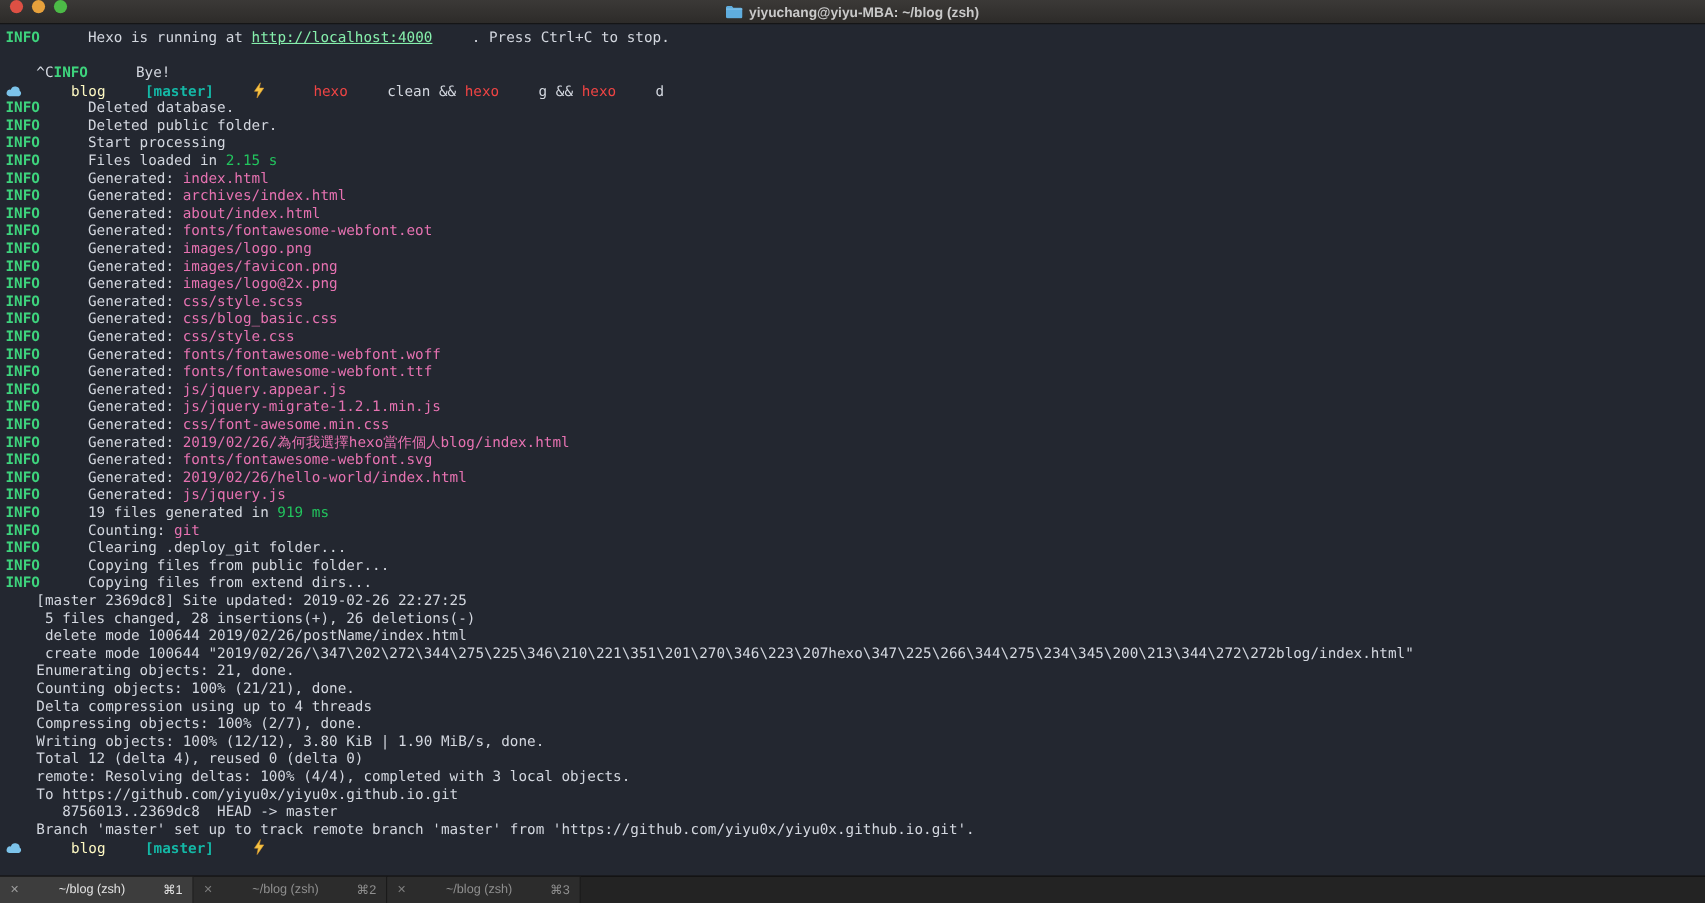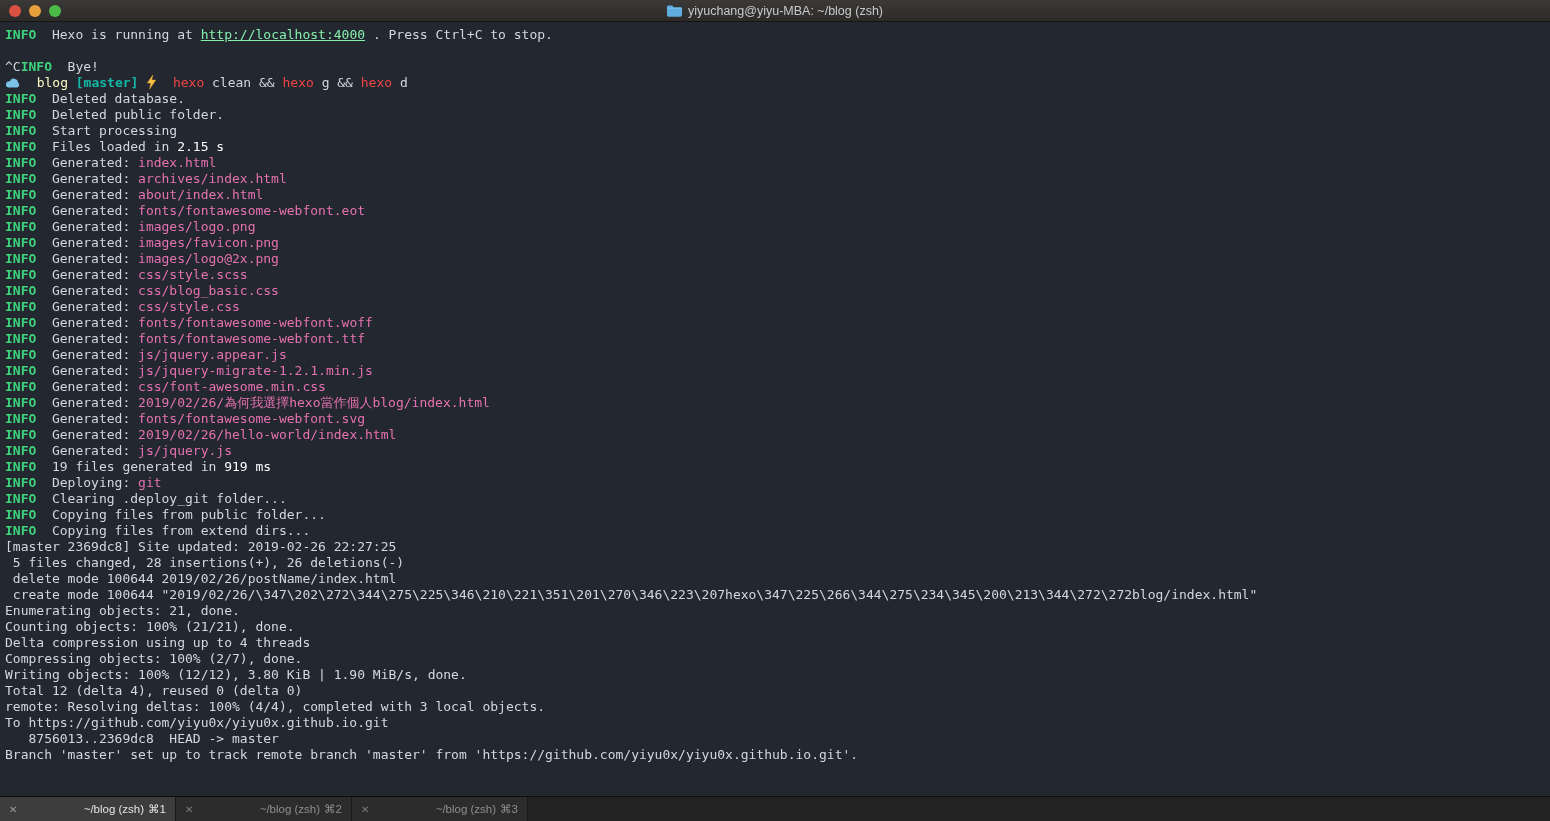--- a/index.html
+++ b/index.html
@@ -4,21 +4,21 @@
 <style>
   * { margin:0; padding:0; box-sizing:border-box; }
   html,body { width:1550px; height:821px; overflow:hidden; background:#232730; }
   .window { width:1550px; height:821px; display:flex; flex-direction:column; font-family:"Liberation Sans", sans-serif; }
 
   
   .titlebar {
     height:22px; flex:0 0 22px;
     background:linear-gradient(#3b3937,#2d2b29);
     border-bottom:1px solid #151515;
-    display:flex; align-items:center; position:relative;
+    display:flex; align-items:flex-start; position:relative;font-weight:bold;
   }
   .traffic { display:flex; gap:8px; margin-left:9px; }
   .light { width:12px; height:12px; border-radius:50%; }
   .light.red { background:#dd5044; }
   .light.yellow { background:#e7a13c; }
   .light.green { background:#4cba47; }
   .title-center {
     position:absolute; left:0; right:0; top:0; bottom:0;
     display:flex; align-items:center; justify-content:center; gap:6px;
     pointer-events:none;
@@ -28,24 +28,24 @@
 
   
   .terminal {
     flex:1 1 auto; background:#232730; overflow:hidden;
     padding:5px 4px 0 5px;
     font-family:"DejaVu Sans Mono","Liberation Mono",monospace;
     font-size:13px;
   }
   .term-line { height:16px; line-height:16px; white-space:pre; }
   .s-info  { color:#3ed47d; font-weight:bold; }
-  .s-fg    { color:#d3d7df; }
+  .s-fg    { color:#d3d7df;padding-left:28px; }
   .s-url   { color:#86efac; text-decoration:underline; }
   .s-pink  { color:#e672b1; }
-  .s-cyan  { color:#ffffff; }
+  .s-cyan  { color:#22c55e; }
   .s-cyanb { color:#14b8a6; font-weight:bold;text-align:center; }
   .s-green { color:#ef4444; }
   .s-greenb{ color:#fef9c3; font-weight:normal; }
   .s-cloud svg, .s-bolt svg { vertical-align:-2px; }
 
   
   .tabbar {
     height:25px; flex:0 0 25px; background:#232323;
     border-top:1px solid #0e0e0e;
     display:flex; align-items:stretch;
@@ -55,21 +55,21 @@
     width:176px; flex:0 0 176px;
     display:flex; align-items:center;
     padding:0 9px;
     background:#2c2c2c; color:#8f8f8f;
     border-right:1px solid #191919;
     cursor:default;
   }
   .tab.active { background:#3d3d3d; color:#e3e3e3; }
   .tab-close { font-size:10px; color:#7d7d7d; width:14px; }
   .tab.active .tab-close { color:#9d9d9d; }
-  .tab-label { flex:1; text-align:right; }
+  .tab-label { flex:1; text-align:center; }
   .tab-shortcut { margin-left:4px; }
 </style>
 </head>
 <body>
 
 <div class="window">
 
   <div class="titlebar">
     <div class="traffic">
       <span class="light red"></span>
@@ -113,38 +113,43 @@
       <div class="term-line"><span class="s-info">INFO</span><span class="s-fg">  Generated: </span><span class="s-pink">fonts/fontawesome-webfont.woff</span></div>
       <div class="term-line"><span class="s-info">INFO</span><span class="s-fg">  Generated: </span><span class="s-pink">fonts/fontawesome-webfont.ttf</span></div>
       <div class="term-line"><span class="s-info">INFO</span><span class="s-fg">  Generated: </span><span class="s-pink">js/jquery.appear.js</span></div>
       <div class="term-line"><span class="s-info">INFO</span><span class="s-fg">  Generated: </span><span class="s-pink">js/jquery-migrate-1.2.1.min.js</span></div>
       <div class="term-line"><span class="s-info">INFO</span><span class="s-fg">  Generated: </span><span class="s-pink">css/font-awesome.min.css</span></div>
       <div class="term-line"><span class="s-info">INFO</span><span class="s-fg">  Generated: </span><span class="s-pink">2019/02/26/為何我選擇hexo當作個人blog/index.html</span></div>
       <div class="term-line"><span class="s-info">INFO</span><span class="s-fg">  Generated: </span><span class="s-pink">fonts/fontawesome-webfont.svg</span></div>
       <div class="term-line"><span class="s-info">INFO</span><span class="s-fg">  Generated: </span><span class="s-pink">2019/02/26/hello-world/index.html</span></div>
       <div class="term-line"><span class="s-info">INFO</span><span class="s-fg">  Generated: </span><span class="s-pink">js/jquery.js</span></div>
       <div class="term-line"><span class="s-info">INFO</span><span class="s-fg">  19 files generated in </span><span class="s-cyan">919 ms</span></div>
-      <div class="term-line"><span class="s-info">INFO</span><span class="s-fg">  Deploying: </span><span class="s-pink">git</span></div>
+      <div class="term-line"><span class="s-info">INFO</span><span class="s-fg">  Counting: </span><span class="s-pink">git</span></div>
       <div class="term-line"><span class="s-info">INFO</span><span class="s-fg">  Clearing .deploy_git folder...</span></div>
       <div class="term-line"><span class="s-info">INFO</span><span class="s-fg">  Copying files from public folder...</span></div>
       <div class="term-line"><span class="s-info">INFO</span><span class="s-fg">  Copying files from extend dirs...</span></div>
       <div class="term-line"><span class="s-fg">[master 2369dc8] Site updated: 2019-02-26 22:27:25</span></div>
       <div class="term-line"><span class="s-fg"> 5 files changed, 28 insertions(+), 26 deletions(-)</span></div>
       <div class="term-line"><span class="s-fg"> delete mode 100644 2019/02/26/postName/index.html</span></div>
       <div class="term-line"><span class="s-fg"> create mode 100644 "2019/02/26/\347\202\272\344\275\225\346\210\221\351\201\270\346\223\207hexo\347\225\266\344\275\234\345\200\213\344\272\272blog/index.html"</span></div>
       <div class="term-line"><span class="s-fg">Enumerating objects: 21, done.</span></div>
       <div class="term-line"><span class="s-fg">Counting objects: 100% (21/21), done.</span></div>
       <div class="term-line"><span class="s-fg">Delta compression using up to 4 threads</span></div>
       <div class="term-line"><span class="s-fg">Compressing objects: 100% (2/7), done.</span></div>
       <div class="term-line"><span class="s-fg">Writing objects: 100% (12/12), 3.80 KiB | 1.90 MiB/s, done.</span></div>
       <div class="term-line"><span class="s-fg">Total 12 (delta 4), reused 0 (delta 0)</span></div>
       <div class="term-line"><span class="s-fg">remote: Resolving deltas: 100% (4/4), completed with 3 local objects.</span></div>
       <div class="term-line"><span class="s-fg">To https://github.com/yiyu0x/yiyu0x.github.io.git</span></div>
       <div class="term-line"><span class="s-fg">   8756013..2369dc8  HEAD -&gt; master</span></div>
       <div class="term-line"><span class="s-fg">Branch 'master' set up to track remote branch 'master' from 'https://github.com/yiyu0x/yiyu0x.github.io.git'.</span></div>
+      <div class="term-line"><span class="s-cloud"><svg width="16" height="11" viewBox="0 0 24 16">
+            <path d="M19.4 6.6A6.2 6.2 0 0 0 7.3 5 4.6 4.6 0 0 0 5 14h13.4a4.1 4.1 0 0 0 1-7.4z" fill="#7cc3ea"></path>
+          </svg></span><span class="s-fg">  </span><span class="s-greenb">blog</span><span class="s-fg"> </span><span class="s-cyanb">[master]</span><span class="s-fg"> </span><span class="s-bolt"><svg width="11" height="14" viewBox="0 0 12 16">
+            <path d="M7.5 0 1.2 9.2h3.9L3.9 16l7-10.2H6.3z" fill="#f6c444" stroke="#de9b2d" stroke-width="0.6"></path>
+          </svg></span></div>
     </div>
 
   <div class="tabbar">
       <div class="tab active">
         <span class="tab-close">✕</span>
         <span class="tab-label">~/blog (zsh)</span>
         <span class="tab-shortcut">⌘1</span>
       </div>
       <div class="tab">
         <span class="tab-close">✕</span>

